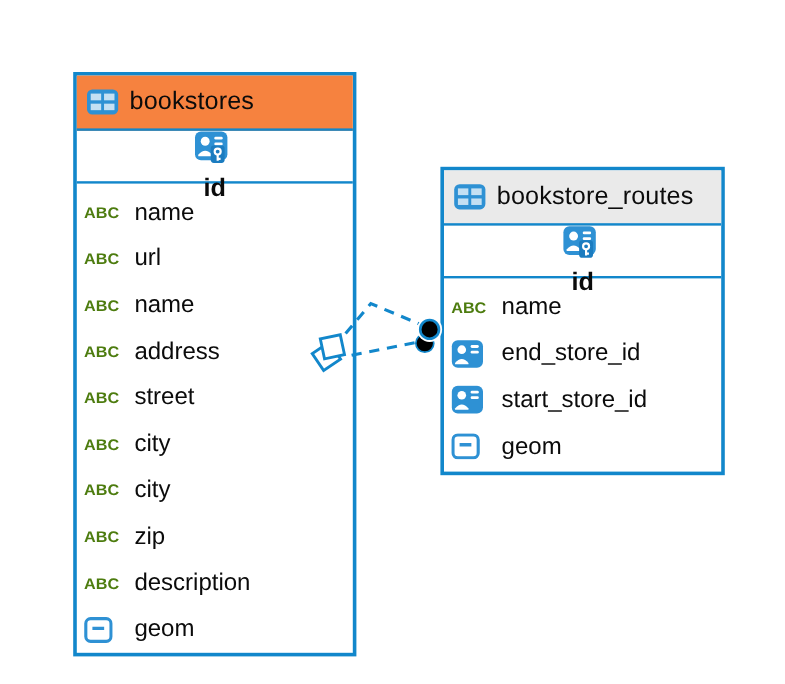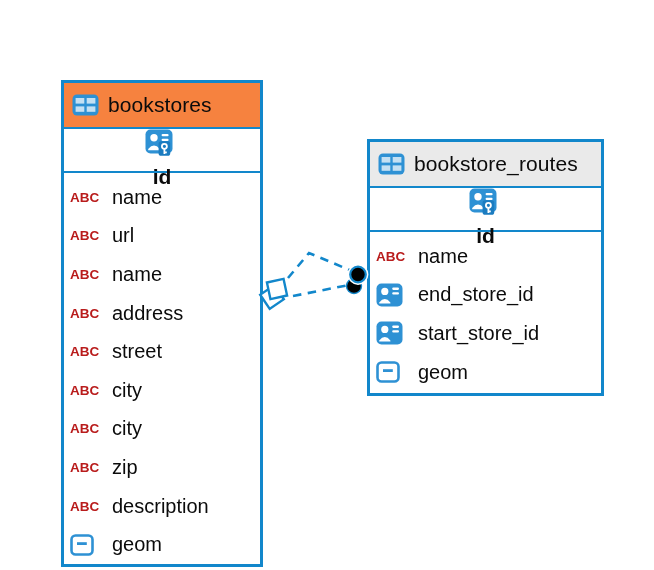--- a/index.html
+++ b/index.html
@@ -6,21 +6,21 @@
   body{
     width:654px;height:570px;background:#ffffff;position:relative;overflow:hidden;
     font-family:"Liberation Sans","DejaVu Sans",sans-serif;color:#0b0b0b;
   }
   .canvas{position:absolute;inset:0;}
   .er-table{
     position:absolute;background:#ffffff;
     border:3.5px solid var(--blue);box-sizing:border-box;z-index:2;
   }
   :root{--blue:#1287CB;--icon-blue:#2E91D4;}
-  #table-0{left:61px;top:60px;width:202px;height:487px;margin-top:20px;}
+  #table-0{left:61px;top:60px;width:236px;height:487px;}
   #table-1{left:367px;top:139px;width:237px;height:257px;}
   .thead{
     display:flex;align-items:center;gap:9px;height:46px;padding:0 8px;
     border-bottom:2.5px solid var(--blue);box-sizing:border-box;
     font-size:21px;font-weight:500;letter-spacing:.1px;
   }
   .pk-row{
     display:flex;align-items:center;gap:8px;height:44px;padding:0 6px;
     border-bottom:2px solid var(--blue);box-sizing:border-box;
     font-size:21px;font-weight:700;flex-direction:column;
@@ -28,21 +28,21 @@
   .cols{padding-top:5px;}
   .col-row{
     display:flex;align-items:center;gap:8px;height:38.6px;padding:0 6px;
     font-size:20px;font-weight:400;
   }
   .cicon,.pkicon,.ticon{
     width:34px;min-width:34px;display:flex;align-items:center;justify-content:flex-start;
   }
   .ticon{width:27px;min-width:27px;}
   .abc{
-    color:#b91c1c;font-weight:800;font-size:13.5px;letter-spacing:0;
+    color:#4d7c0f;font-weight:800;font-size:13.5px;letter-spacing:0;
     font-family:"Liberation Sans","DejaVu Sans",sans-serif;
     transform:scaleY(.95);display:inline-block;
   }
   svg.overlay{position:absolute;inset:0;z-index:5;pointer-events:none;}
   .cname,.pk-name,.t-title{white-space:nowrap;}
 </style>
 </head>
 <body>
 
 <div class="canvas">

